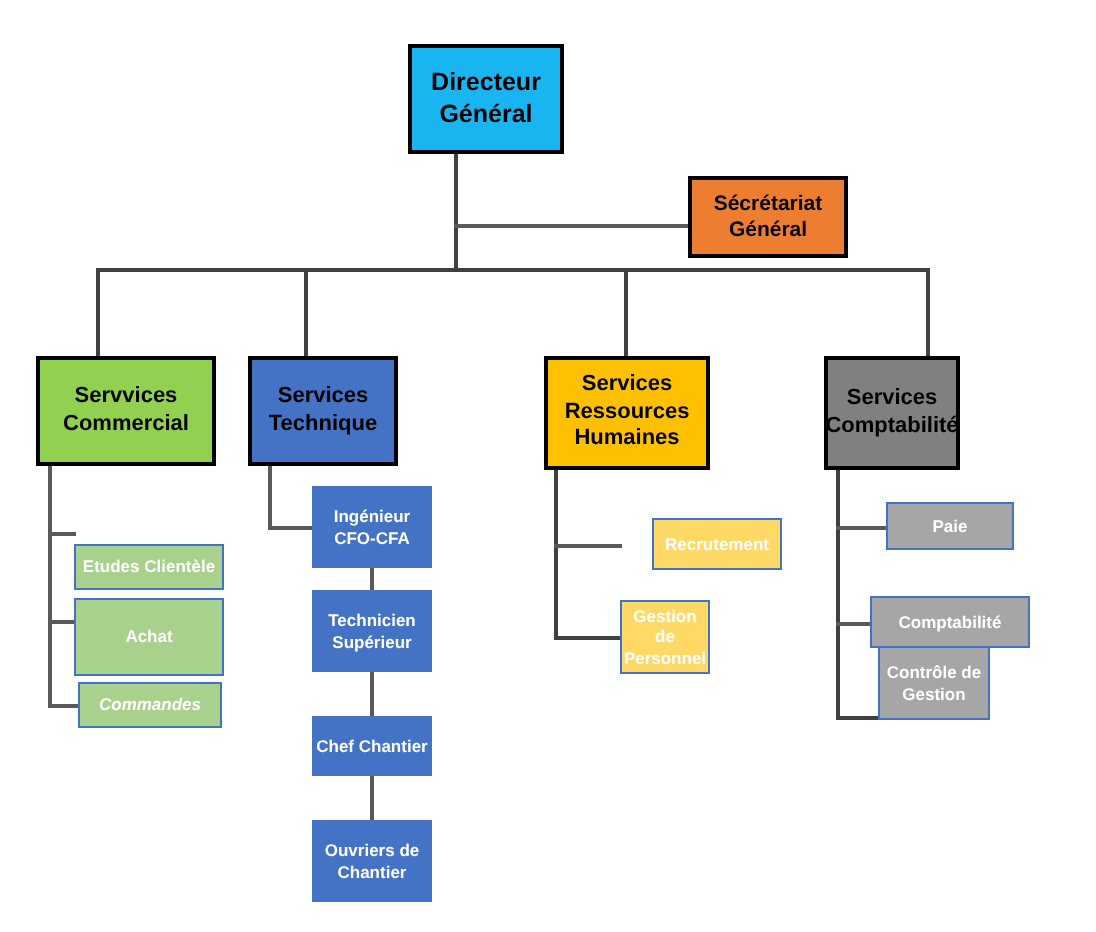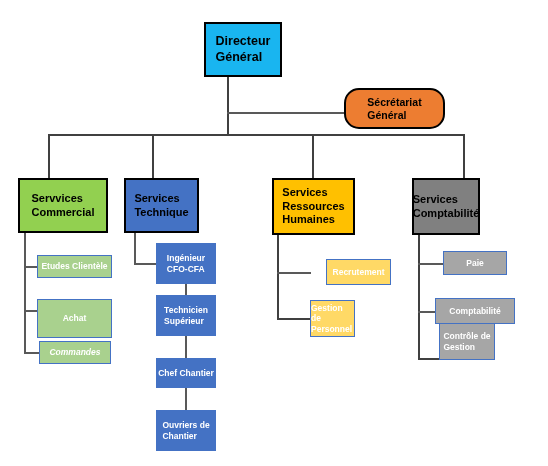--- a/index.html
+++ b/index.html
@@ -17,20 +17,21 @@
     height: 466px;
     background: #ffffff;
     overflow: hidden;
   }
   .node {
     position: absolute;
     box-sizing: border-box;
     display: flex;
     align-items: center;
     justify-content: center;
+    text-align: center;
     line-height: 1.22;
     white-space: pre-line;
     z-index: 5;
   }
   
   .n-director {
     background: #19B5F0;
     border: 2px solid #000000;
     color: #000000;
     font-weight: bold;
@@ -105,26 +106,26 @@
   <div class="conn dark" style="left:277px; top:318px; width:34px; height:2px;"></div>
 
   <div class="conn dark" style="left:418px; top:235px; width:2px; height:125px;"></div>
   <div class="conn" style="left:418px; top:263px; width:26px; height:2px;"></div>
   <div class="conn" style="left:418px; top:311px; width:18px; height:2px;"></div>
   <div class="conn dark" style="left:418px; top:358px; width:22px; height:2px;"></div>
 
   <div class="node n-director" style="left:204px; top:22px; width:78px; height:55px;">Directeur
 Général</div>
 
-  <div class="node n-secretariat" style="left:344px; top:88px; width:101px; height:41px;border-radius:15px;">Sécrétariat
+  <div class="node n-secretariat" style="left:344px; top:88px; width:80px; height:41px;">Sécrétariat
 Général</div>
 
   <div class="node n-dept green" style="left:18px; top:178px; width:90px; height:55px;">Servvices
 Commercial</div>
-  <div class="node n-sub green" style="left:37px; top:255px; width:75px; height:23px;">Etudes Clientèle</div>
+  <div class="node n-sub green" style="left:37px; top:272px; width:75px; height:23px;">Etudes Clientèle</div>
   <div class="node n-sub green" style="left:37px; top:299px; width:75px; height:39px;">Achat</div>
   <div class="node n-sub green" style="left:39px; top:341px; width:72px; height:23px;font-style:italic;">Commandes</div>
 
   <div class="node n-dept blue" style="left:124px; top:178px; width:75px; height:55px;">Services
 Technique</div>
   <div class="node n-sub blue" style="left:156px; top:243px; width:60px; height:41px;">Ingénieur
 CFO-CFA</div>
   <div class="node n-sub blue" style="left:156px; top:295px; width:60px; height:41px;">Technicien
 Supérieur</div>
   <div class="node n-sub blue" style="left:156px; top:358px; width:60px; height:30px;">Chef Chantier</div>

